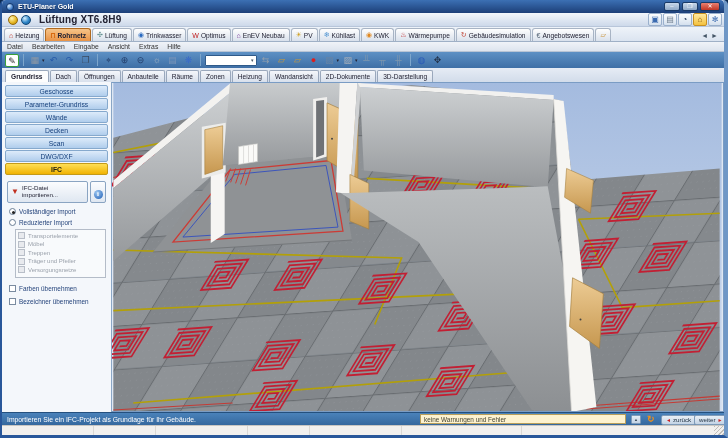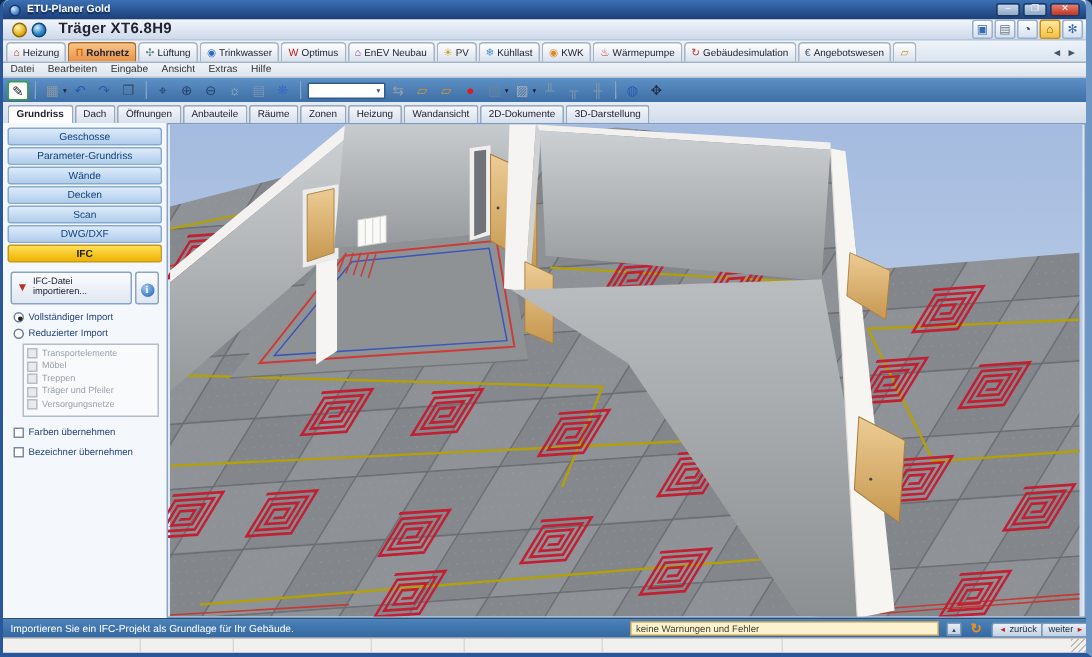--- a/index.html
+++ b/index.html
@@ -86,21 +86,21 @@
     <span class="winctl">
       <span class="wbtn">–</span>
       <span class="wbtn">❐</span>
       <span class="wbtn close">✕</span>
     </span>
   </div>
 
   <div class="header">
     <span class="coin"></span>
     <span class="globe"></span>
-    <span class="doctitle">Träger XT6.8H9</span>
+    <span class="doctitle">Lüftung XT6.8H9</span>
     <span class="quick">
       <span class="qbtn" style="color: rgb(58, 106, 176);">▣</span>
       <span class="qbtn" style="color: rgb(106, 122, 138);">▤</span>
       <span class="qbtn" style="color: rgb(34, 58, 90);">◔</span>
       <span class="qbtn hl" style="color: rgb(138, 90, 16);">⌂</span>
       <span class="qbtn" style="color: rgb(58, 106, 176);">✻</span>
     </span>
   </div>
 
   <div class="ribbon">

